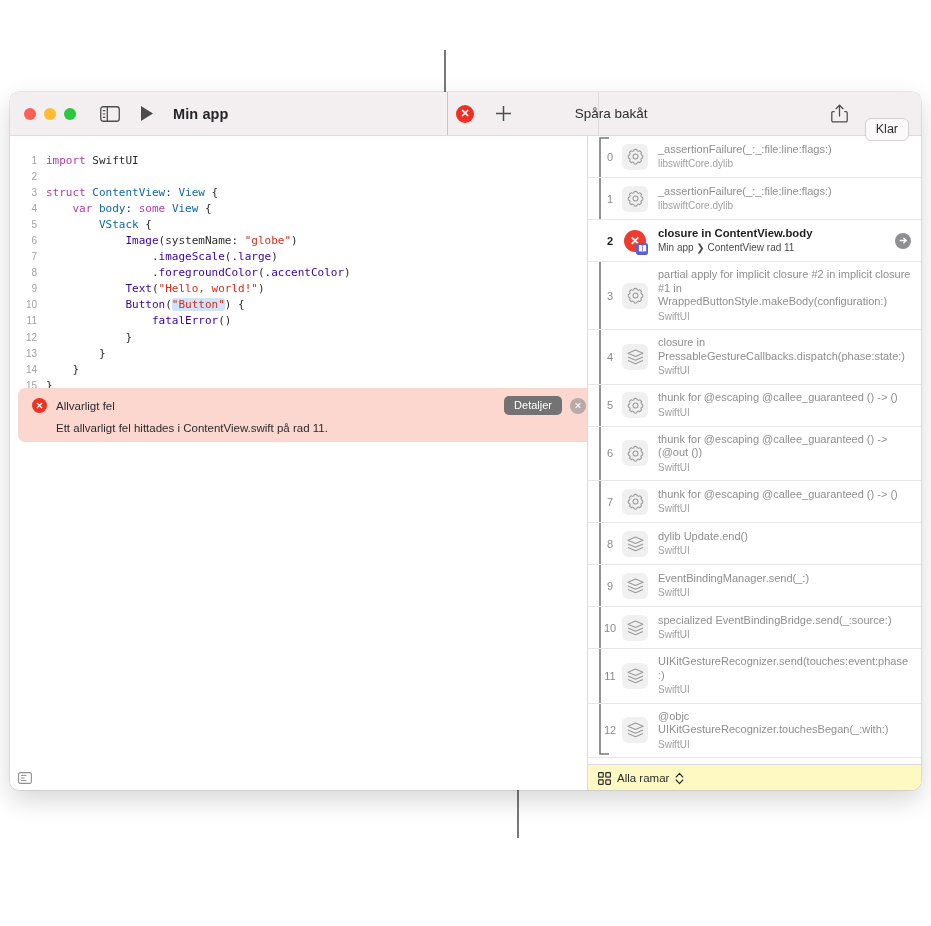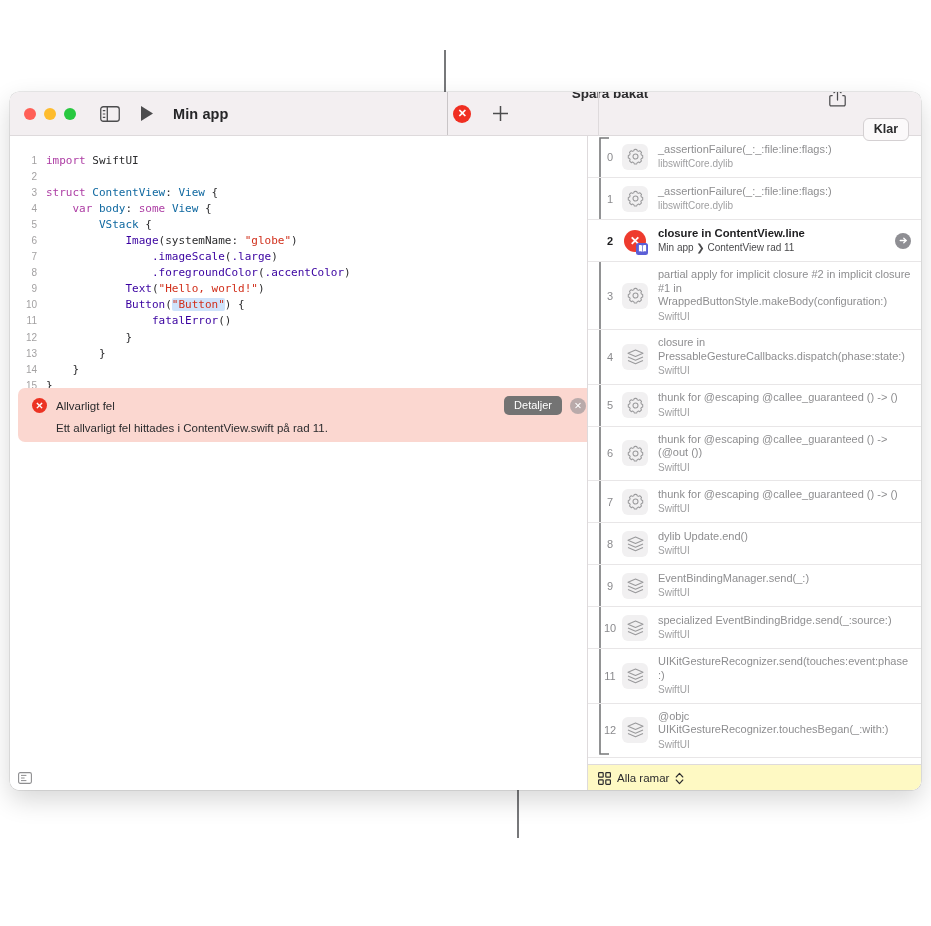--- a/index.html
+++ b/index.html
@@ -49,21 +49,21 @@
   .tb-mid { display: flex; align-items: center; gap: 0; padding-left: 0; width: 151px; justify-content: center; }
   .err-circle {
     width: 18px; height: 18px; border-radius: 50%;
     background: #f02f22; display:flex; align-items:center; justify-content:center;
     color: #fff; font-size: 11px; font-weight: 700; line-height: 1;
   }
   .plus-btn { width: 22px; height: 22px; display:flex; align-items:center; justify-content:center; margin-left: 18px; }
 
   .tb-divider2 { position: absolute; left: 588px; top: 0; bottom: 0; width: 1px; background: #dedadc; }
 
-  .tb-right { display: flex; align-items: flex-start; flex: 1 1 auto; padding-left: 14px; padding-right: 12px; font-weight: bold; }
+  .tb-right { display: flex; align-items: center; flex: 1 1 auto; padding-left: 14px; padding-right: 12px; }
   .trace-title { font-size: 13.5px; color: #2c2c2e; flex: 1 1 auto; }
   .share-btn { width: 22px; height: 22px; display:flex; align-items:center; justify-content:center; }
   .klar-btn {
     margin-left: 14px;
     border: 1px solid #d4d0d2; border-radius: 6px;
     background: #fbf9fa;
     padding: 3px 10px 4px; font-size: 12.5px; color: #2c2c2e; margin-top: 32px;
   }
 
   
@@ -373,21 +373,21 @@
                 <div class="row-icon err">
                   <div class="err-sym">✕</div>
                   <div class="book-badge">
                     <svg width="9" height="9" viewBox="0 0 9 9">
                       <path d="M0.9 1.3 C2.3 0.6 3.6 0.9 4.5 1.7 C5.4 0.9 6.7 0.6 8.1 1.3 V7.6 C6.7 6.9 5.4 7.2 4.5 8 C3.6 7.2 2.3 6.9 0.9 7.6 Z" fill="#ffffff"></path>
                       <line x1="4.5" y1="1.7" x2="4.5" y2="8" stroke="#5b5fd6" stroke-width="0.7"></line>
                     </svg>
                   </div>
                 </div>
                 <div class="row-text">
-                  <div class="row-main">closure in ContentView.line</div>
+                  <div class="row-main">closure in ContentView.body</div>
                   <div class="row-sub">Min app ❯ ContentView rad 11</div>
                 </div>
                 <div class="row-arrow">
                   <svg width="11" height="11" viewBox="0 0 11 11">
                     <line x1="2.2" y1="5.5" x2="8" y2="5.5" stroke="#ffffff" stroke-width="1.3" stroke-linecap="round"></line>
                     <path d="M5.8 3.3 L8.1 5.5 L5.8 7.7" fill="none" stroke="#ffffff" stroke-width="1.3" stroke-linecap="round" stroke-linejoin="round"></path>
                   </svg>
                 </div>
               </div>
               <div class="trace-row">

